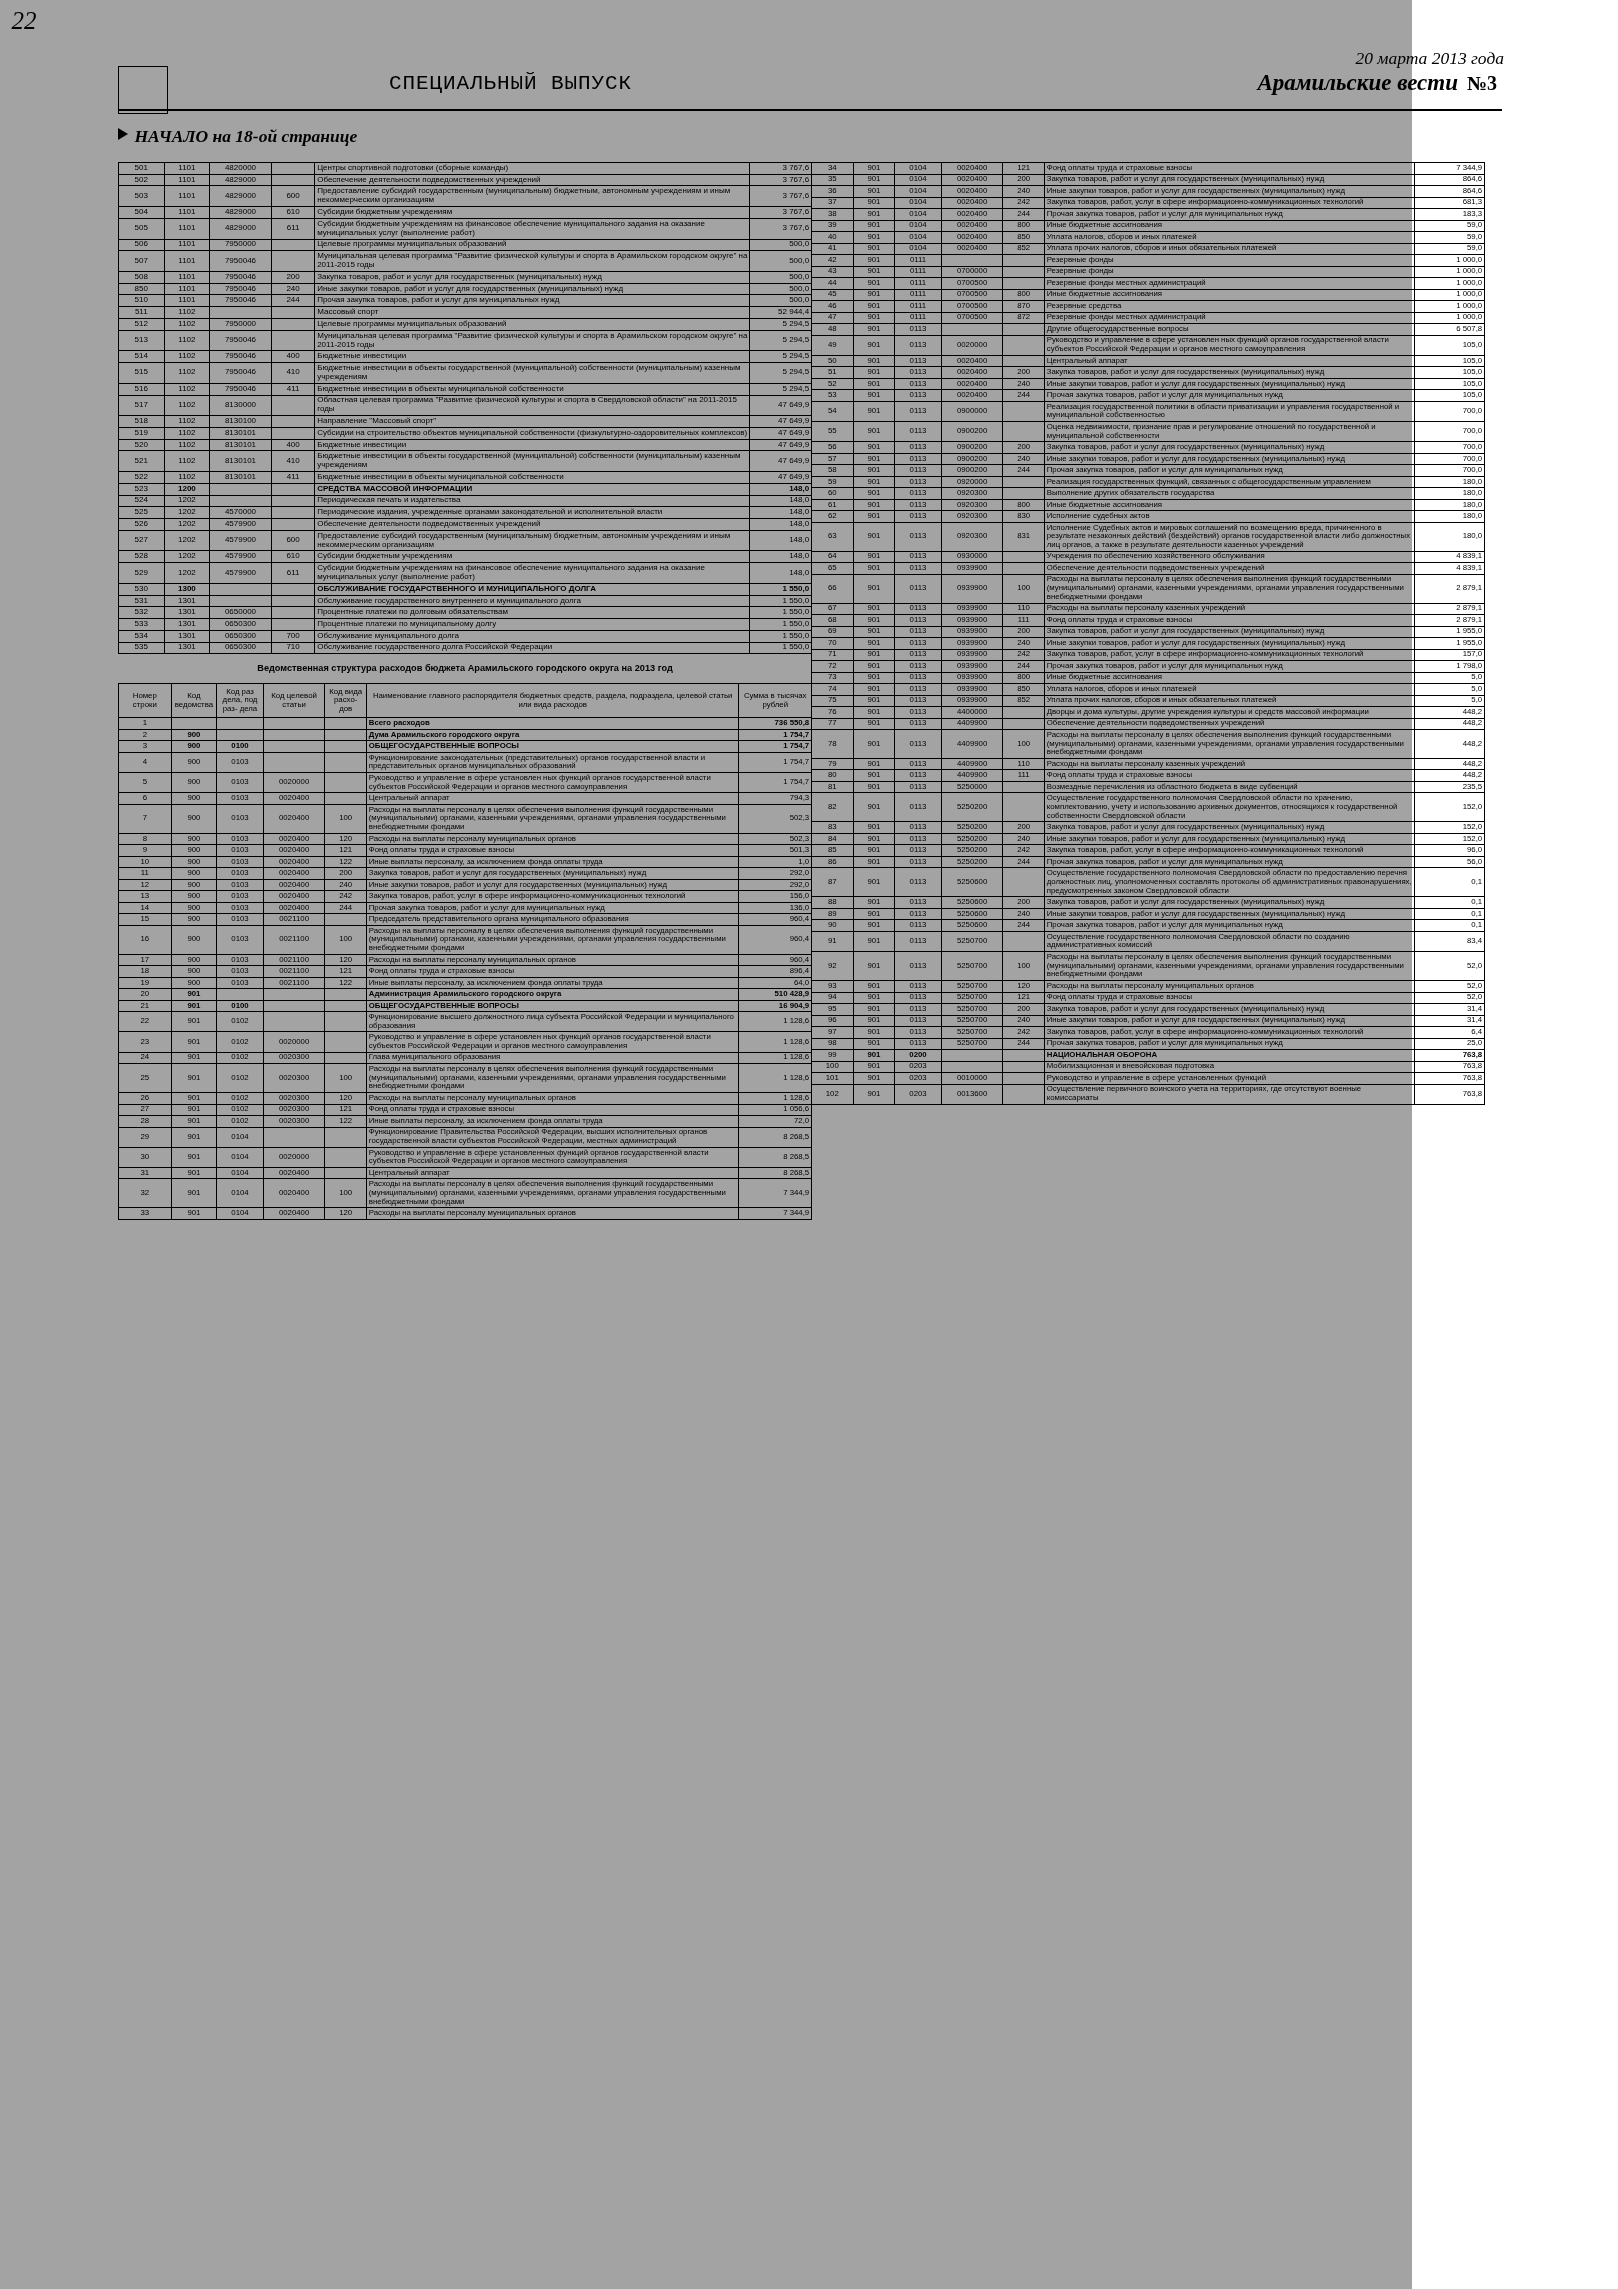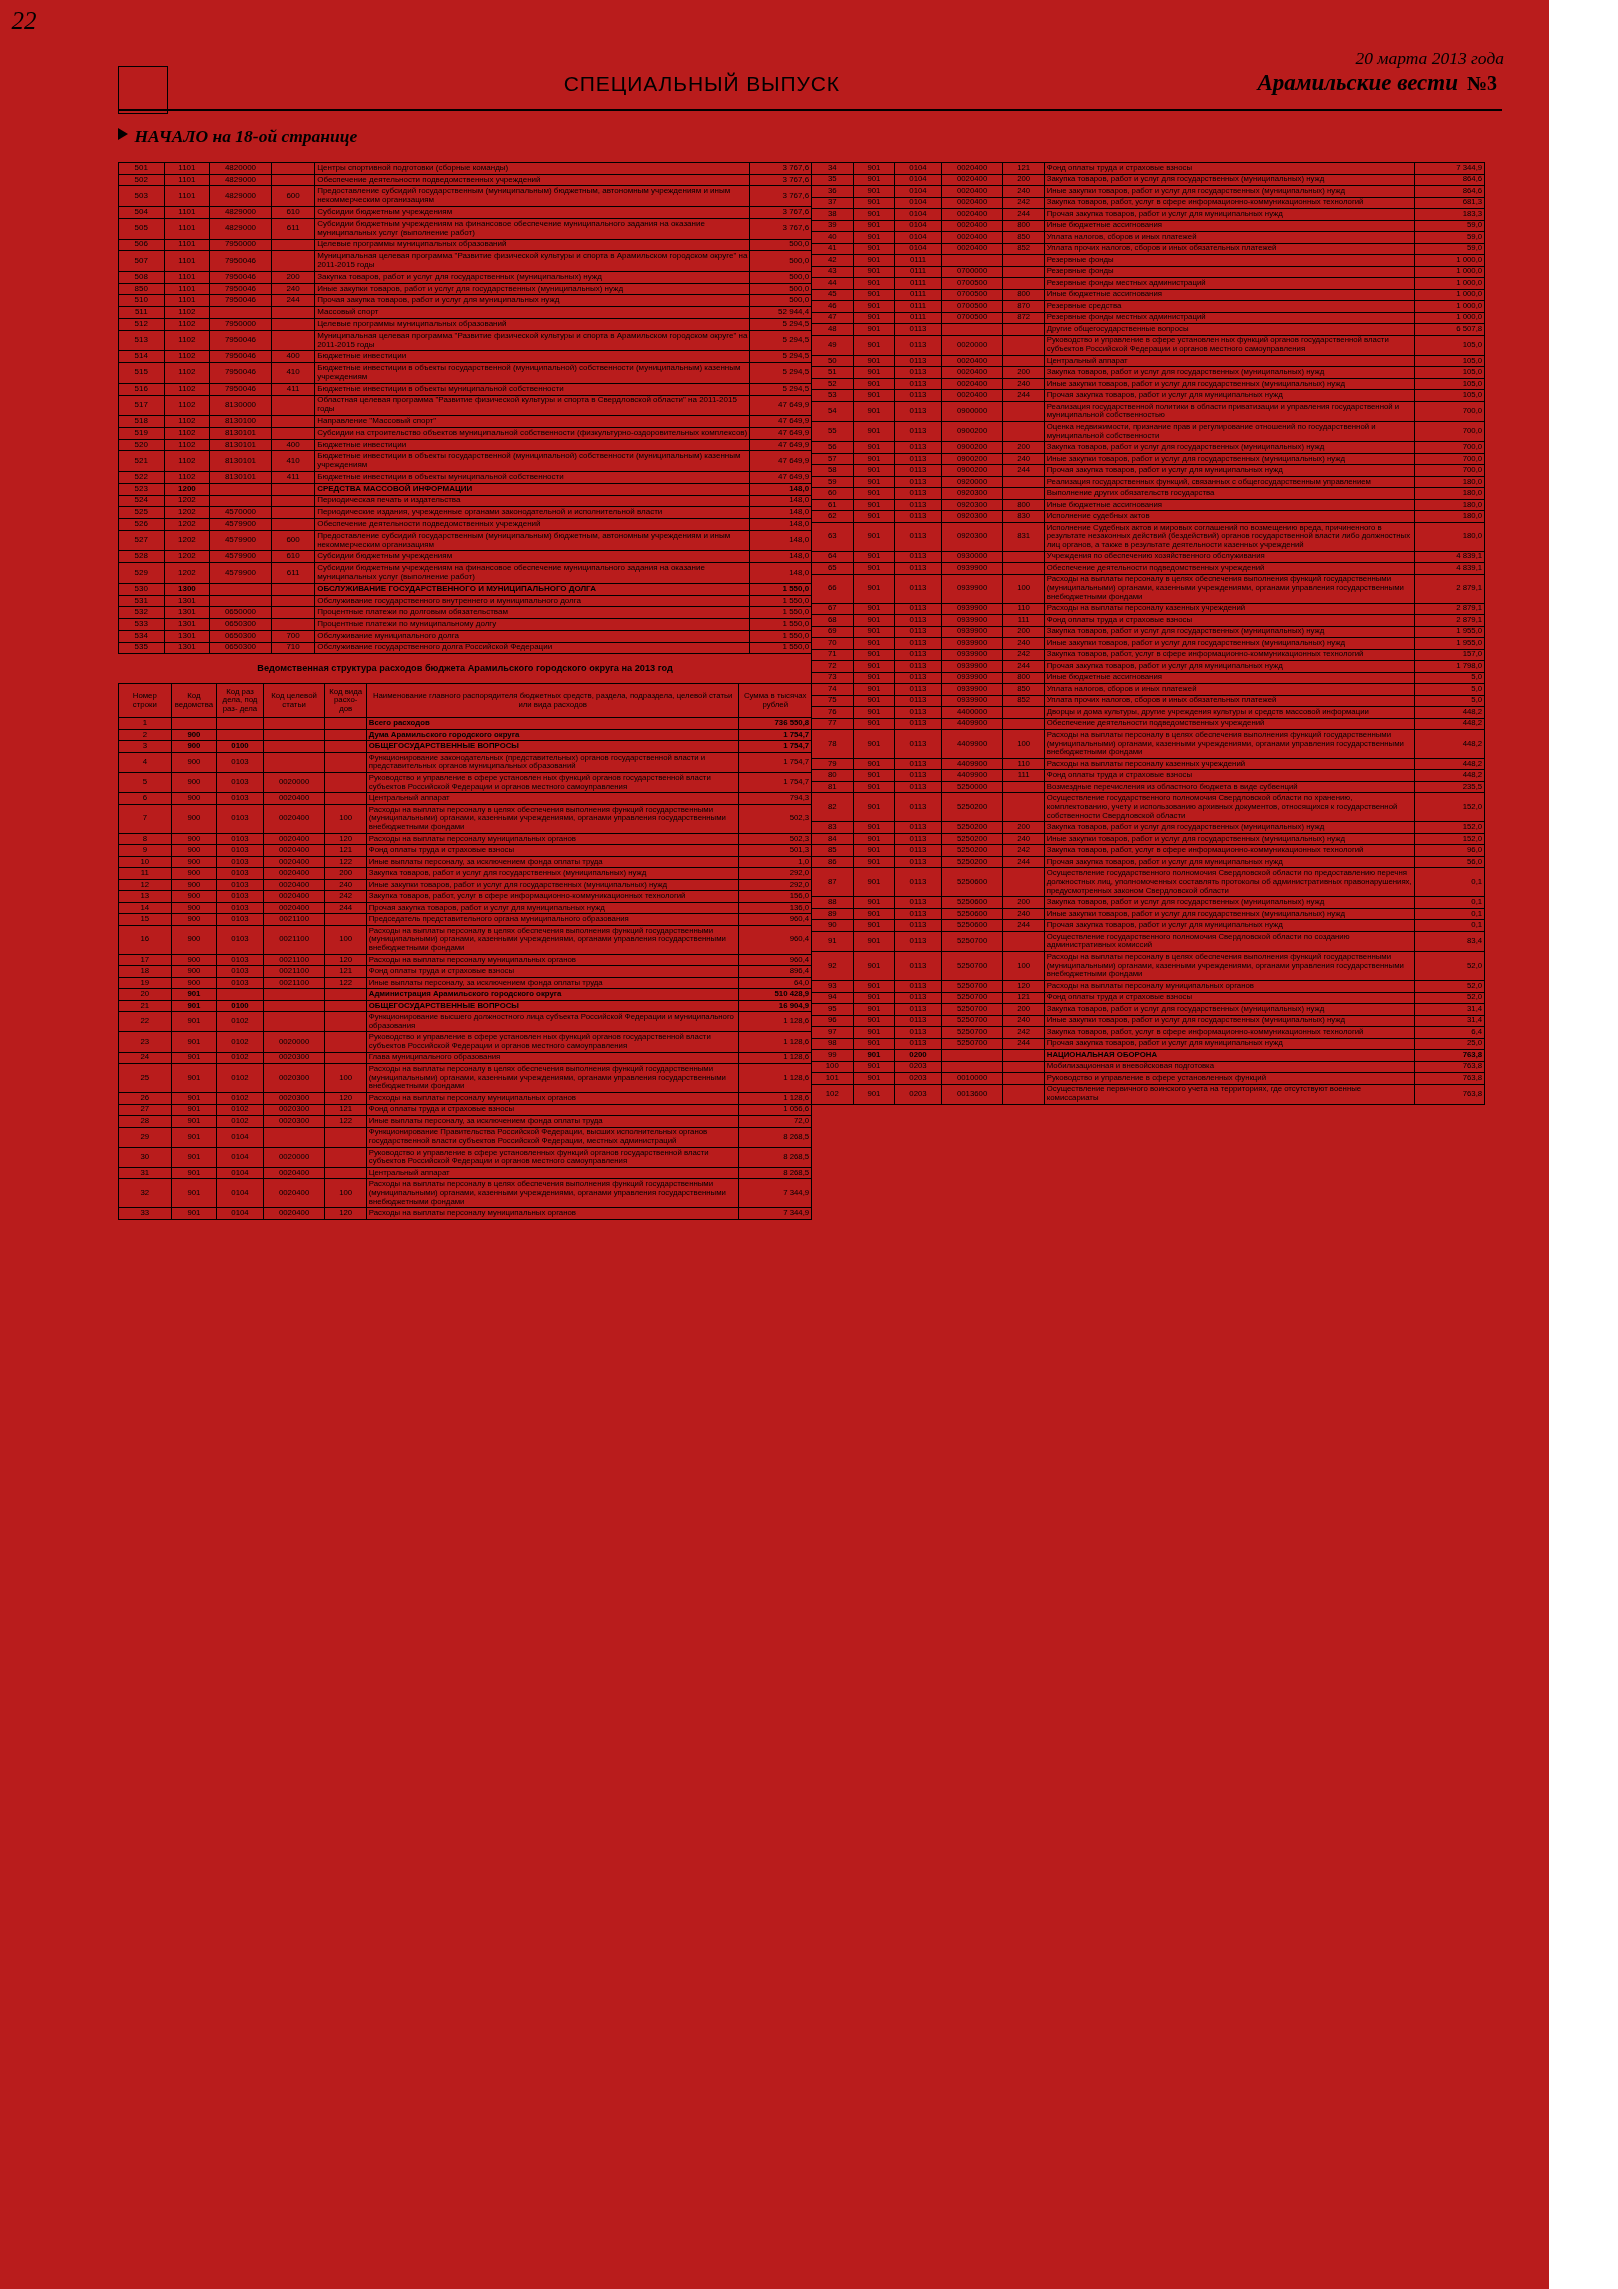--- a/index.html
+++ b/index.html
@@ -1,23 +1,23 @@
 <!DOCTYPE html>
 <html style="font-size:14.8px"><head>
 <meta charset="utf-8">
 <style>
   html,body{margin:0;padding:0;background:#ffffff;}
   body{width:1619px;height:2290px;font-family:"Liberation Sans",sans-serif;color:#000;}
-  .page{position:relative;width:1549px;height:2290px;background:#b91c1c;}
+  .page{position:relative;width:1412px;height:2290px;background:#a3a3a3;}
 
   
   .hdr{position:absolute;left:0;top:0;width:1619px;height:111px;}
   .pagenum-box{position:absolute;left:118px;top:66px;width:48px;height:46px;border:0.9px solid #000;}
   .pagenum{position:absolute;left:0;top:7.4px;width:48px;text-align:center;font-family:"Liberation Serif",serif;font-size:25px;font-style:italic;}
-  .hdr-center{position:absolute;left:397px;top:72px;width:443px;text-align:right;font-family:Liberation Sans, sans-serif;font-size:21px;letter-spacing:0.9px;}
+  .hdr-center{position:absolute;left:389px;top:72px;width:443px;text-align:left;font-family:Liberation Mono, monospace;font-size:21px;letter-spacing:0.9px;}
   .hdr-date{position:absolute;left:1098px;top:48px;width:406px;text-align:right;font-family:"Liberation Serif",serif;font-style:italic;font-size:17.5px;}
   .hdr-title{position:absolute;left:1098px;top:70px;width:360px;text-align:right;font-family:"Liberation Serif",serif;font-style:italic;font-weight:bold;font-size:23px;}
   .hdr-no{position:absolute;left:1467px;top:72px;width:74px;font-family:"Liberation Serif",serif;font-weight:bold;font-size:20px;}
   .hdr-rule{position:absolute;left:118px;top:109px;width:1384px;height:1.8px;background:#000;}
 
   .section-note{position:absolute;left:118px;top:126px;font-family:"Liberation Serif",serif;font-style:italic;font-weight:bold;font-size:17.5px;}
   .tri{display:inline-block;width:0;height:0;border-left:10px solid #000;border-top:6.5px solid transparent;border-bottom:6.5px solid transparent;margin-right:6.5px;vertical-align:1.8px;}
 
   
   .col{position:absolute;top:162px;}

